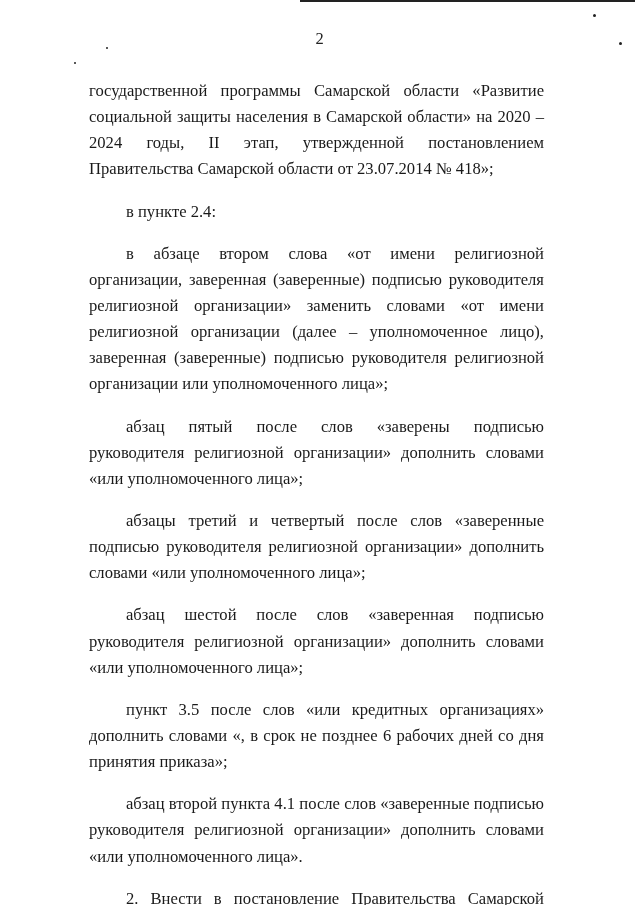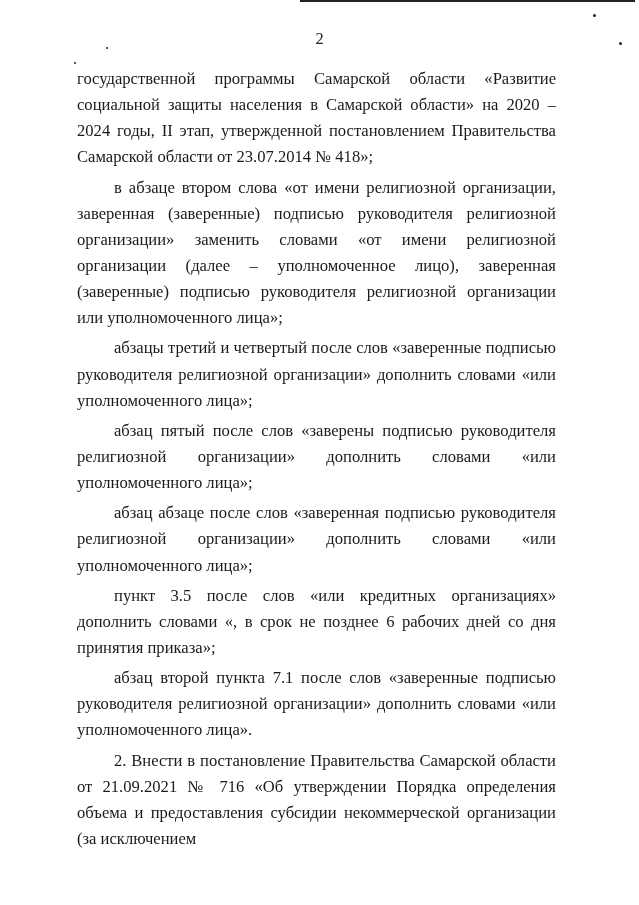--- a/index.html
+++ b/index.html
@@ -40,21 +40,21 @@
   }
   .body-text {
     position: absolute;
     left: 73px;
     top: 62px;
     width: 487px;
     font-size: 16.6px;
     line-height: 26.14px;
   }
   .para {
-    margin: 4px;
+    margin: 16px;
     text-align: justify;
     text-align-last: left;
     text-indent: 37px;
   }
   .para.noindent {
     text-indent: 0;
   }
 </style>
 </head>
 <body>
@@ -62,20 +62,21 @@
 <div class="scan-border-top"></div>
 <div class="speck" style="left:593px;top:14px;width:3px;height:3px;"></div>
 <div class="speck" style="left:619px;top:42px;width:3px;height:3px;"></div>
 <div class="speck" style="left:106px;top:47px;width:2px;height:2px;"></div>
 <div class="speck" style="left:74px;top:62px;width:2px;height:2px;"></div>
 
 <div class="page-number">2</div>
 
 <div class="body-text">
   <p class="para noindent">государственной программы Самарской области «Развитие социальной защиты населения в Самарской области» на 2020 – 2024 годы, II этап, утвержденной постановлением Правительства Самарской области от 23.07.2014 № 418»;</p>
+  <p class="para">в пункте 2.4:</p>
   <p class="para">в абзаце втором слова «от имени религиозной организации, заверенная (заверенные) подписью руководителя религиозной организации» заменить словами «от имени религиозной организации (далее – уполномоченное лицо), заверенная (заверенные) подписью руководителя религиозной организации или уполномоченного лица»;</p>
+  <p class="para">абзац пятый после слов «заверены подписью руководителя религиозной организации» дополнить словами «или уполномоченного лица»;</p>
   <p class="para">абзацы третий и четвертый после слов «заверенные подписью руководителя религиозной организации» дополнить словами «или уполномоченного лица»;</p>
-  <p class="para">абзац пятый после слов «заверены подписью руководителя религиозной организации» дополнить словами «или уполномоченного лица»;</p>
-  <p class="para">абзац абзаце после слов «заверенная подписью руководителя религиозной организации» дополнить словами «или уполномоченного лица»;</p>
+  <p class="para">абзац шестой после слов «заверенная подписью руководителя религиозной организации» дополнить словами «или уполномоченного лица»;</p>
   <p class="para">пункт 3.5 после слов «или кредитных организациях» дополнить словами «, в срок не позднее 6 рабочих дней со дня принятия приказа»;</p>
-  <p class="para">абзац второй пункта 7.1 после слов «заверенные подписью руководителя религиозной организации» дополнить словами «или уполномоченного лица».</p>
+  <p class="para">абзац второй пункта 4.1 после слов «заверенные подписью руководителя религиозной организации» дополнить словами «или уполномоченного лица».</p>
   <p class="para">2. Внести в постановление Правительства Самарской области от 21.09.2021 № 716 «Об утверждении Порядка определения объема и предоставления субсидии некоммерческой организации (за исключением</p>
 </div>
 
 </body></html>

